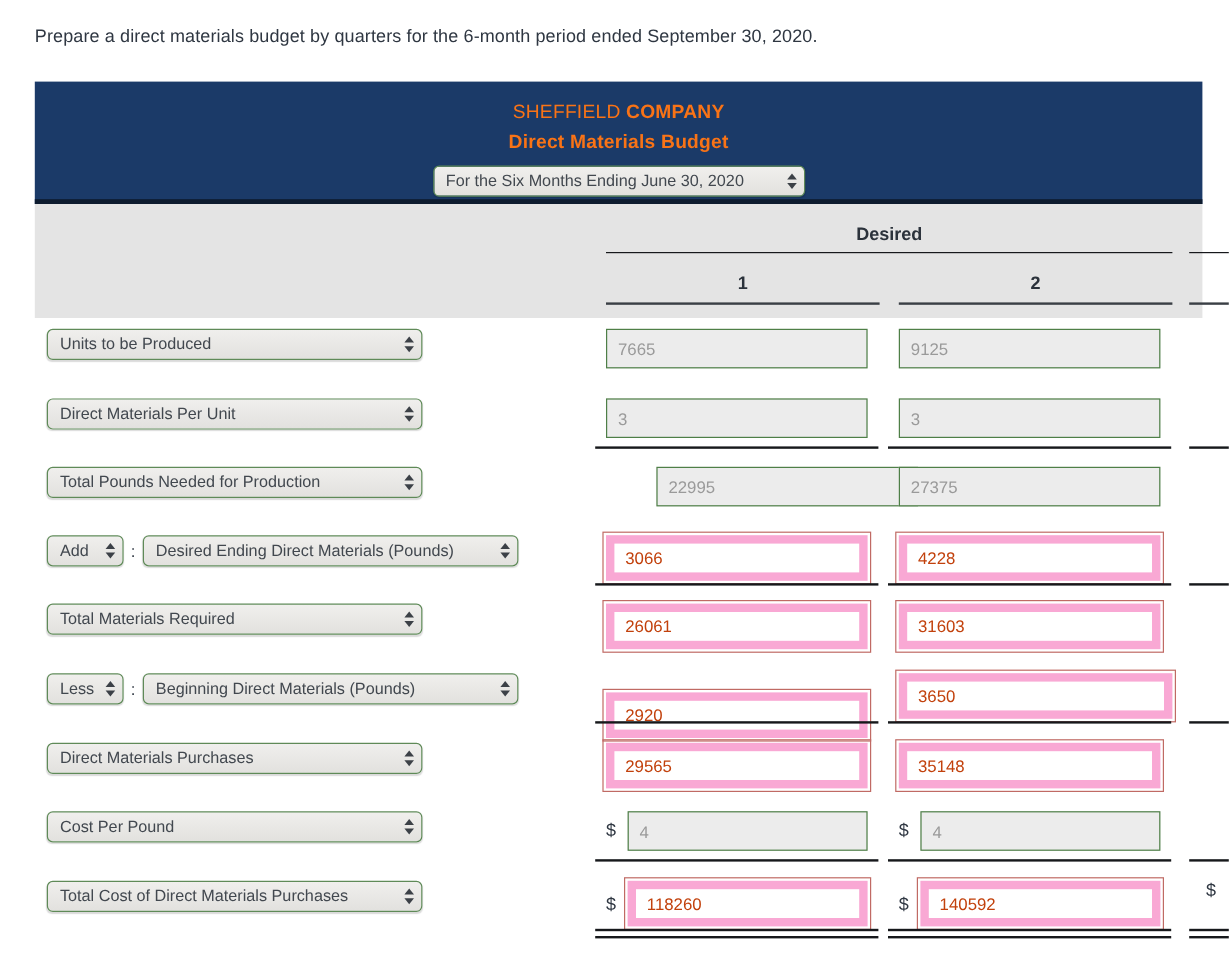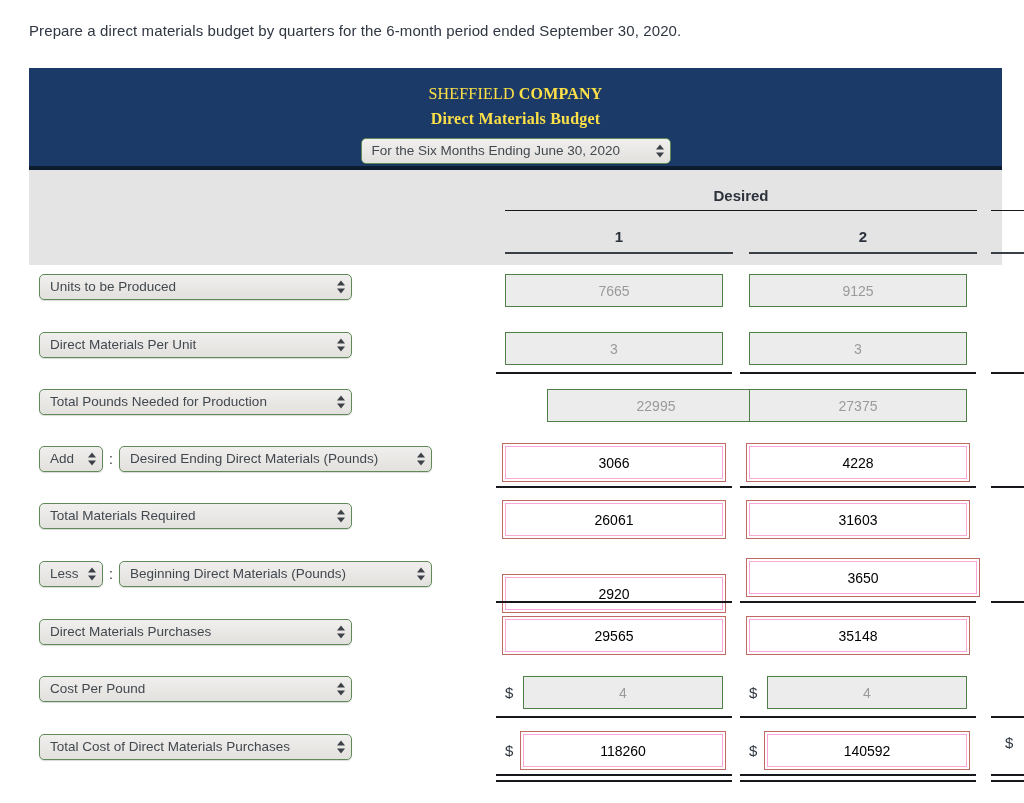--- a/index.html
+++ b/index.html
@@ -39,25 +39,24 @@
   
   #title-band {
     position: relative;
     height: 102px;
     background: #1b3a68;
     border-bottom: 4px solid #0d1b2e;
     box-sizing: border-box;
   }
   .title-line {
     text-align: center;
-    color: #fde047;
+    color: #f97316;
     font-size: 16px;
     line-height: 25px;
     letter-spacing: .2px;
-    font-family: Liberation Serif, serif;
   }
   .title-line.first { padding-top: 13px; }
   .title-line .bold { font-weight: bold; }
   .title-line.second { font-weight: bold; }
 
   .title-select-wrap {
     display: flex;
     justify-content: center;
     margin-top: 7px;
   }
@@ -198,36 +197,36 @@
     font-size: 15px;
     color: #2f3742;
     width: 18px;
     flex: 0 0 18px;
   }
   .amt {
     box-sizing: border-box;
     height: 33px;
     font-family: "Liberation Sans", sans-serif;
     font-size: 14px;
-    text-align: center;
+    text-align: left;
     padding: 12px 9px;
     line-height: 31px;
     outline: none;
   }
   .amt.calc {
     background: #ececec;
     border: 1px solid #4e7f47;
     color: #9a9a9a;
   }
   .amt.entry {
     background: #ffffff;
-    border: 1px solid #f9a8d4;
+    border: 7px solid #f9a8d4;
     outline: 1px solid #c06a64;
     outline-offset: 2px;
-    color: #000000;
+    color: #c2410c;
   }
 
   
   .sep {
     position: absolute;
     border-top: 2px solid #16181b;
   }
   .dbl {
     position: absolute;
     height: 4px;

